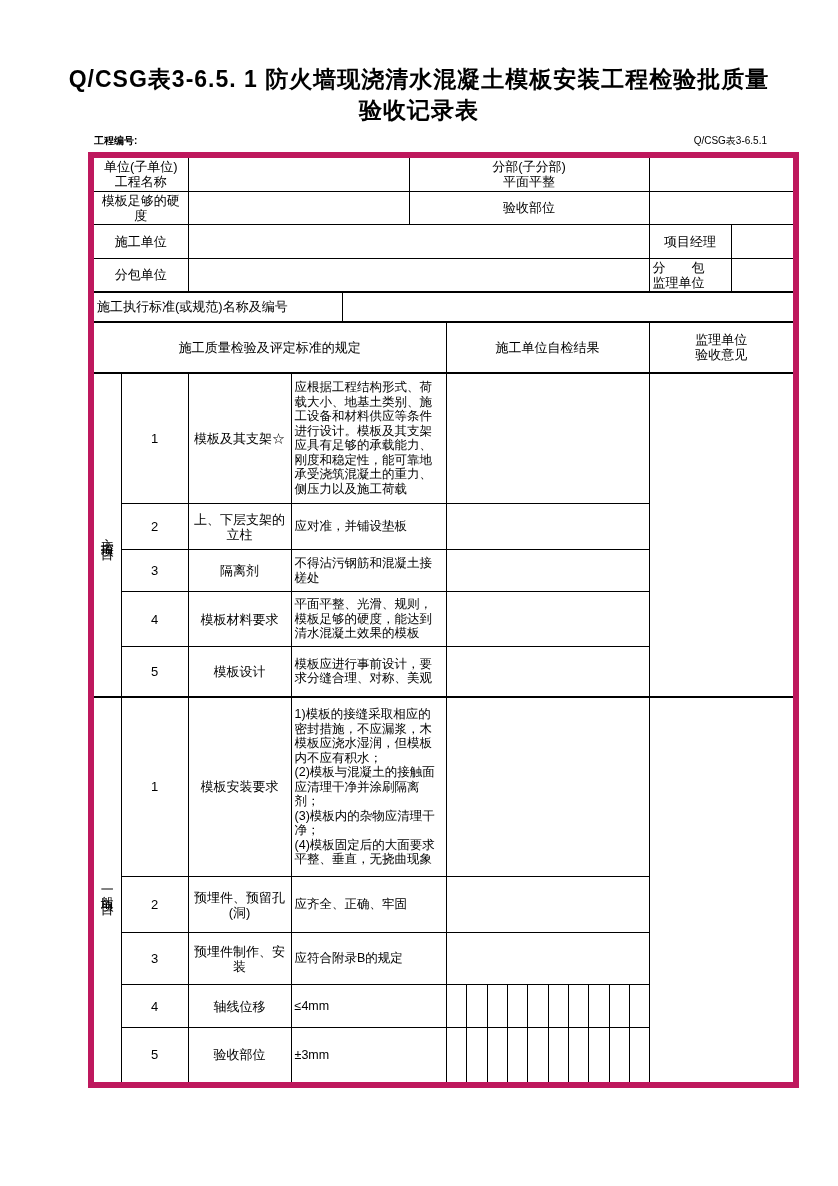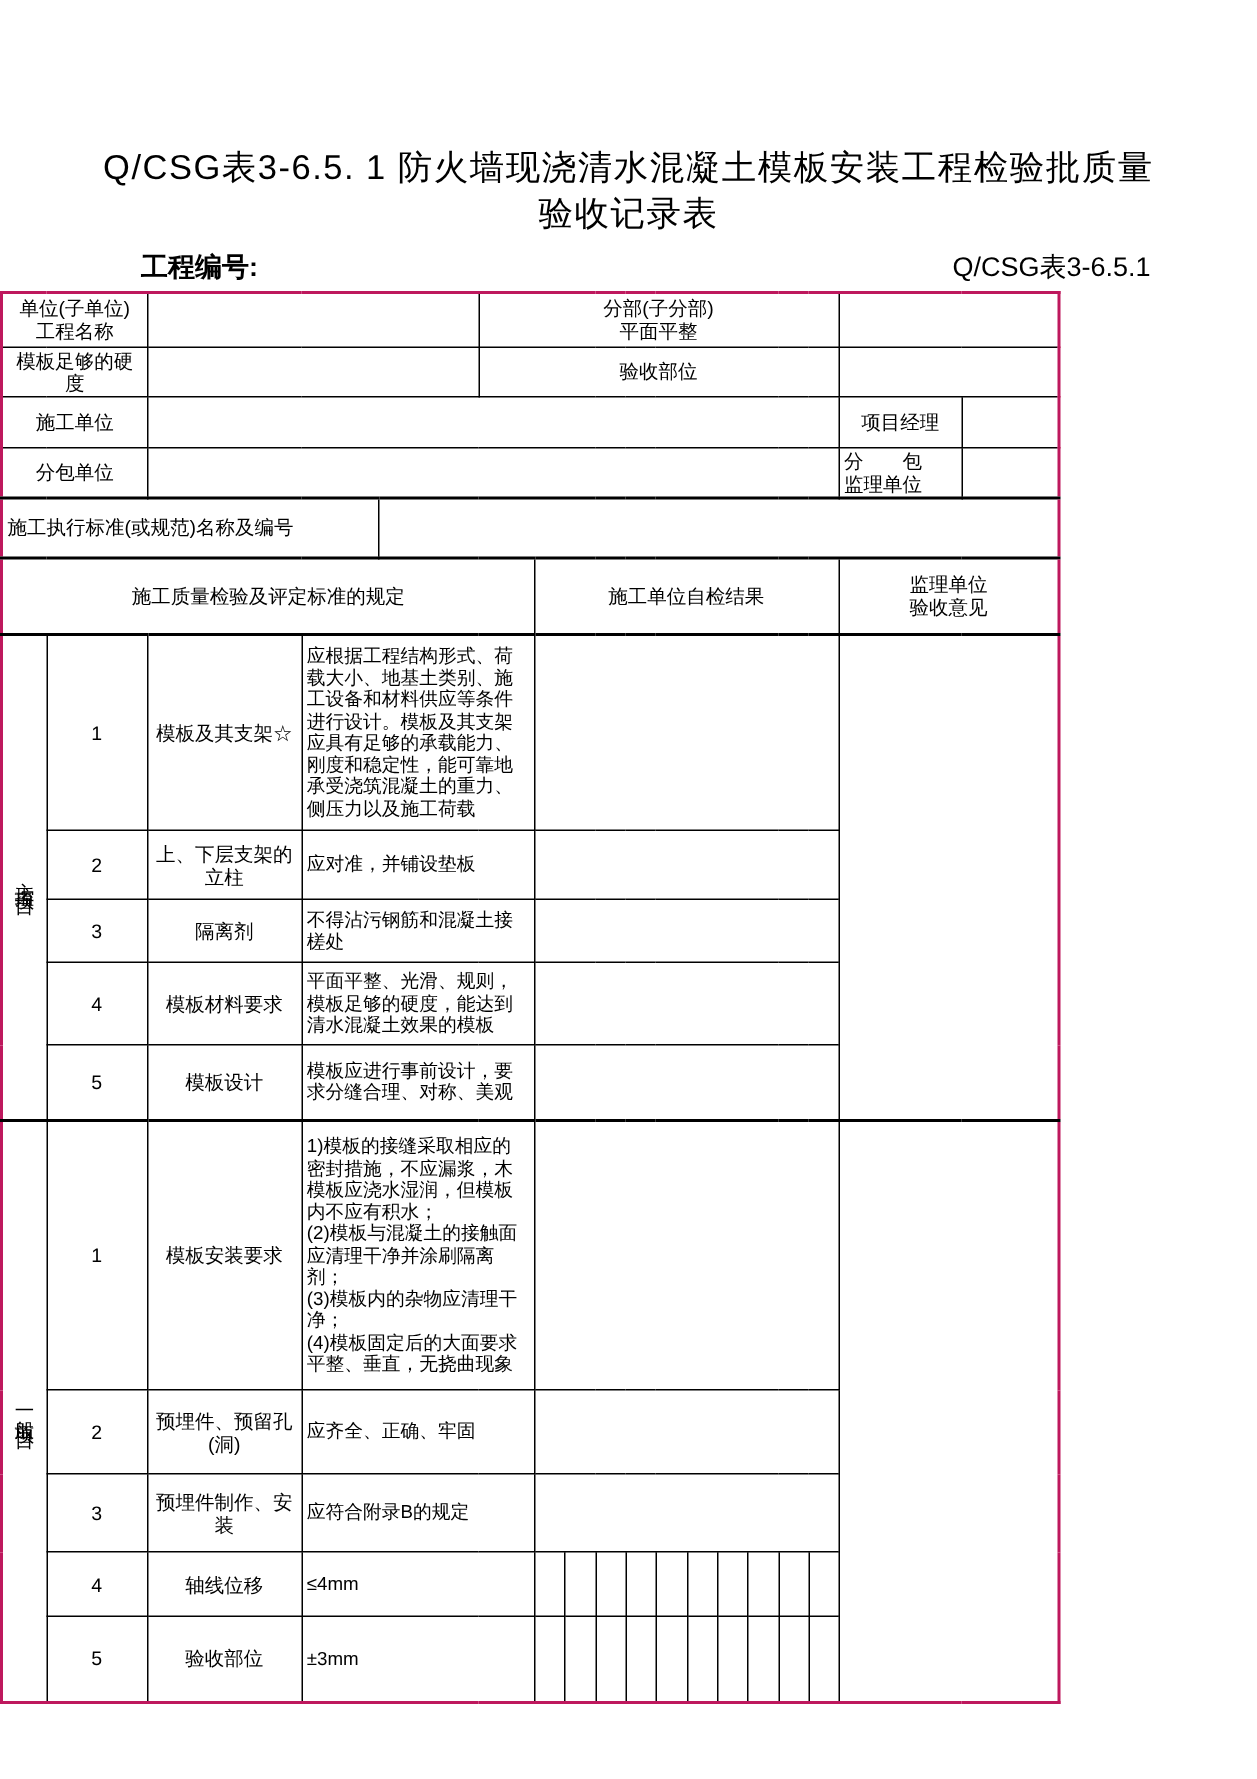--- a/index.html
+++ b/index.html
@@ -2,32 +2,32 @@
 <html><head>
 <meta charset="utf-8">
 <style>
   html,body { margin:0; padding:0; background:#ffffff; }
   .page {
     width:838px; height:1186px; background:#ffffff; color:#000;
     font-family:"Liberation Sans", sans-serif; position:relative;
     box-sizing:border-box; overflow:hidden;
   }
   .title {
-    padding-top:96px; width:712px; margin:0 auto; text-align:center;
-    font-size:23px; font-weight:normal; line-height:31px; letter-spacing:1px;
+    padding-top:64px; width:712px; margin:0 auto; text-align:center;
+    font-size:23px; font-weight:bold; line-height:31px; letter-spacing:1px;
   }
   .meta {
     width:705px; margin:8px 0 4px 88px; display:flex;
-    justify-content:space-between; align-items:flex-end; font-size:18px;
+    justify-content:space-between; align-items:flex-end; font-size:10px;
   }
   .meta .label { font-weight:bold; padding-left:6px; }
   .meta .code  { padding-right:26px;text-align:center; }
   table.form {
     border-collapse:collapse; table-layout:fixed; width:705px;
-    border:2px solid #be185d;
+    margin-left:88px; border:6px solid #be185d;
   }
   td {
     border:1px solid #000; font-size:13px; padding:1px 3px;
     vertical-align:middle; word-break:break-all; line-height:15px;
   }
   .c   { text-align:center; }
   .pre { white-space:pre-line; }
   .req { font-size:12.5px; line-height:14.5px; text-align:left; }
   .req.c { }
   .tsep td { border-top-width:2px; }
@@ -92,21 +92,21 @@
       <td class="c">项目经理</td>
       <td></td>
     </tr>
     <tr style="height:32px">
       <td colspan="2" class="c">分包单位</td>
       <td colspan="14"></td>
       <td class="pre">分　　包
 监理单位</td>
       <td></td>
     </tr>
-    <tr class="tsep" style="height:40px">
+    <tr class="tsep" style="height:30px">
       <td colspan="4">施工执行标准(或规范)名称及编号</td>
       <td colspan="14"></td>
     </tr>
 
     <tr class="tsep" style="height:51px">
       <td colspan="6" class="c">施工质量检验及评定标准的规定</td>
       <td colspan="10" class="c">施工单位自检结果</td>
       <td colspan="2" class="c pre">监理单位
 验收意见</td>
     </tr>

